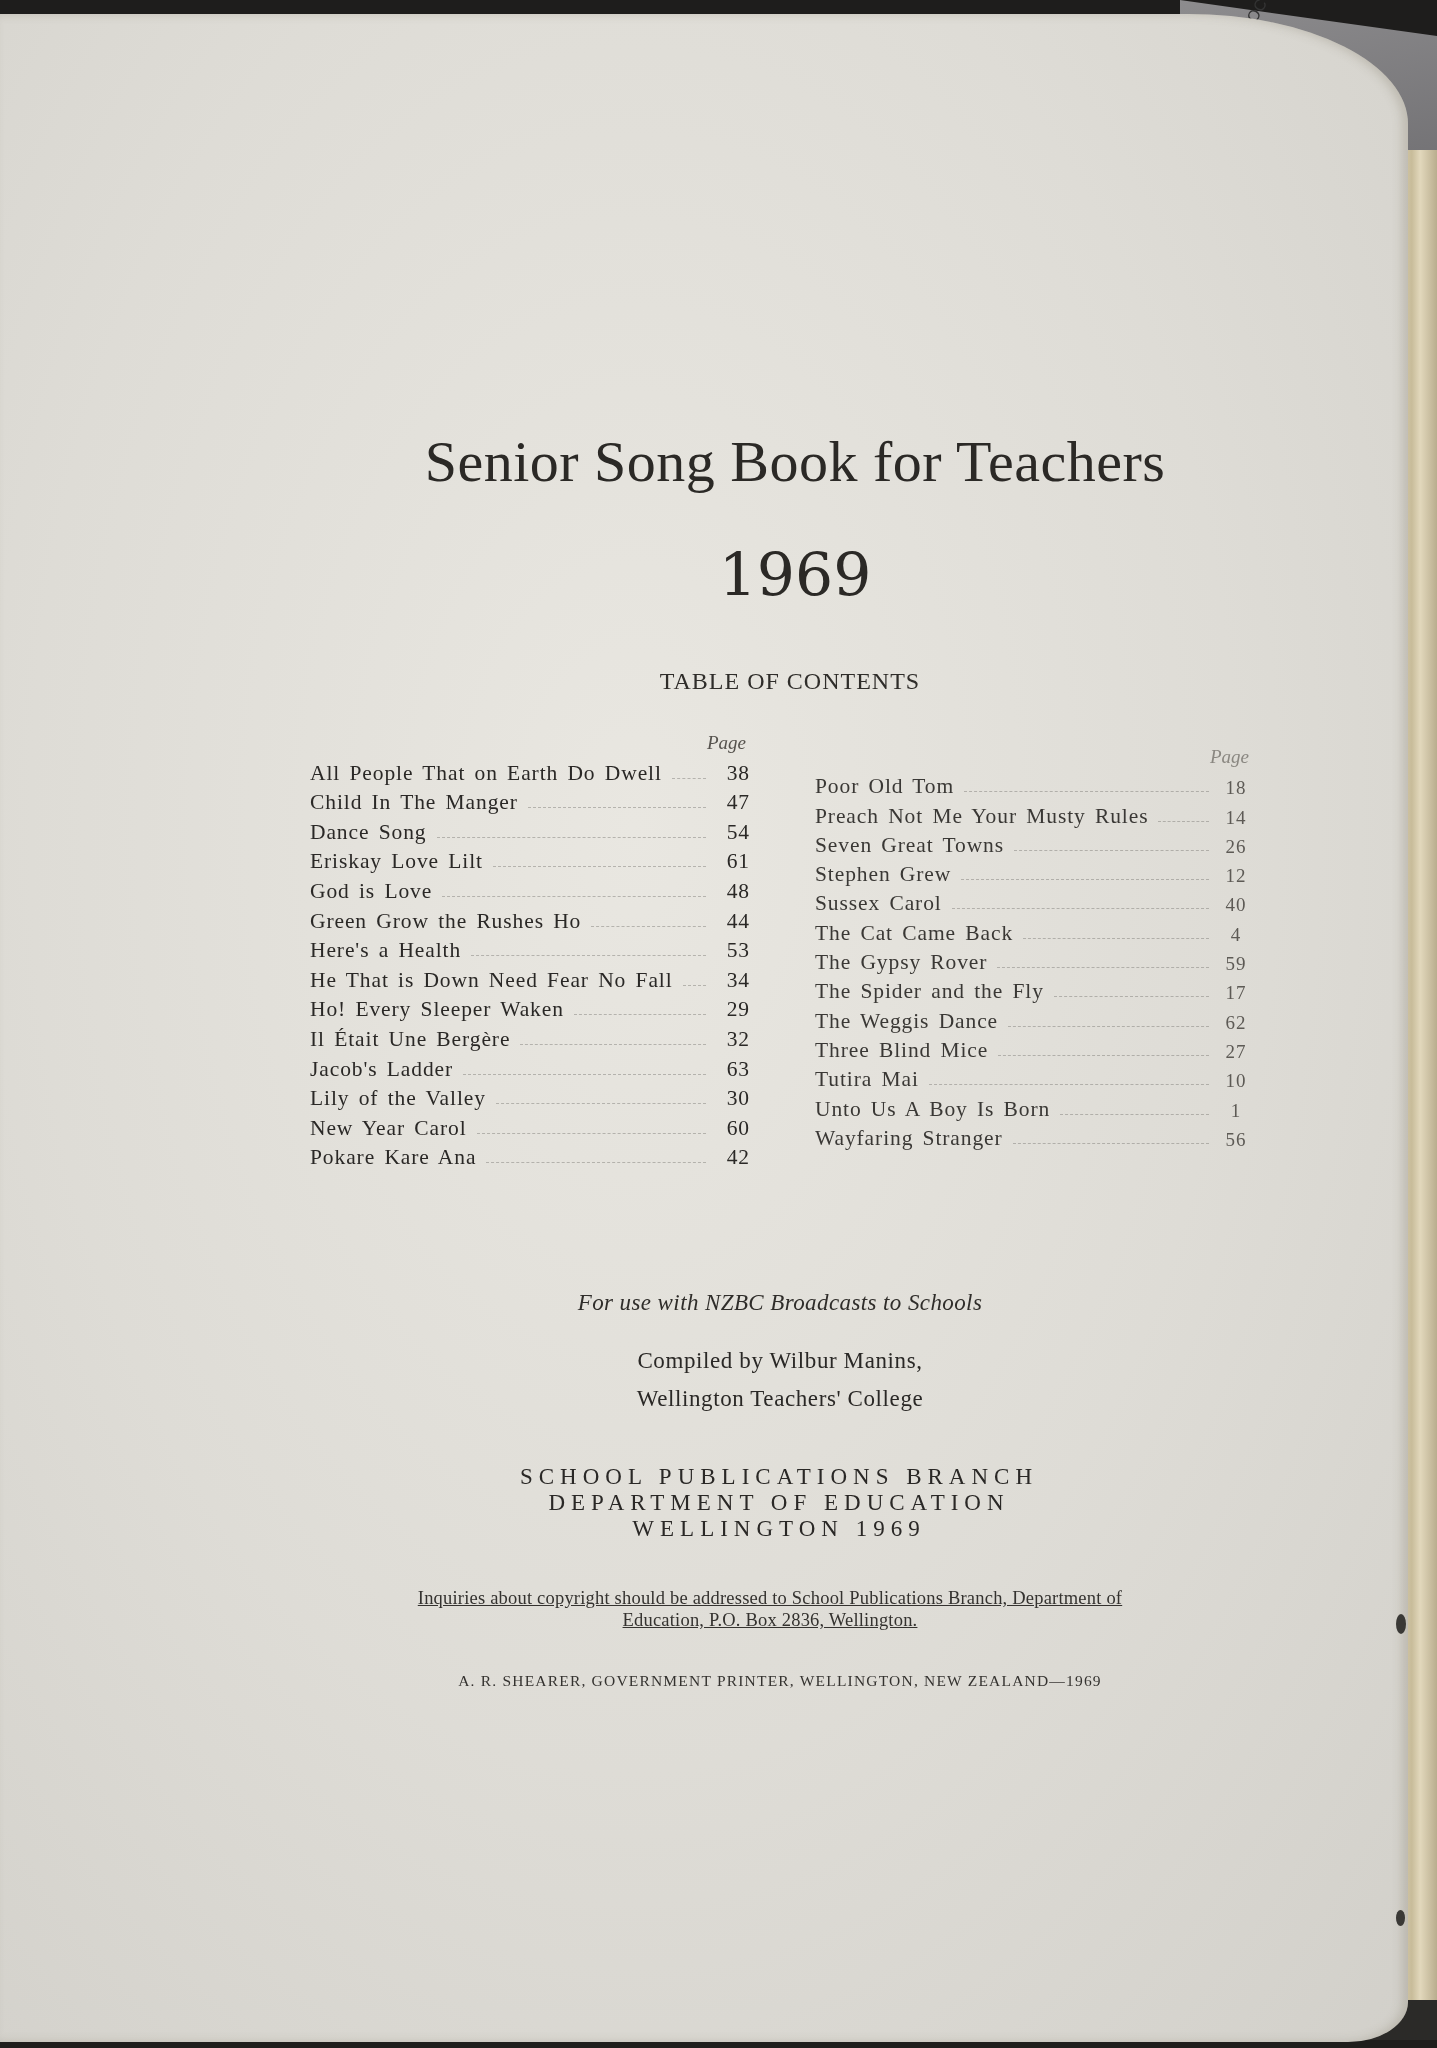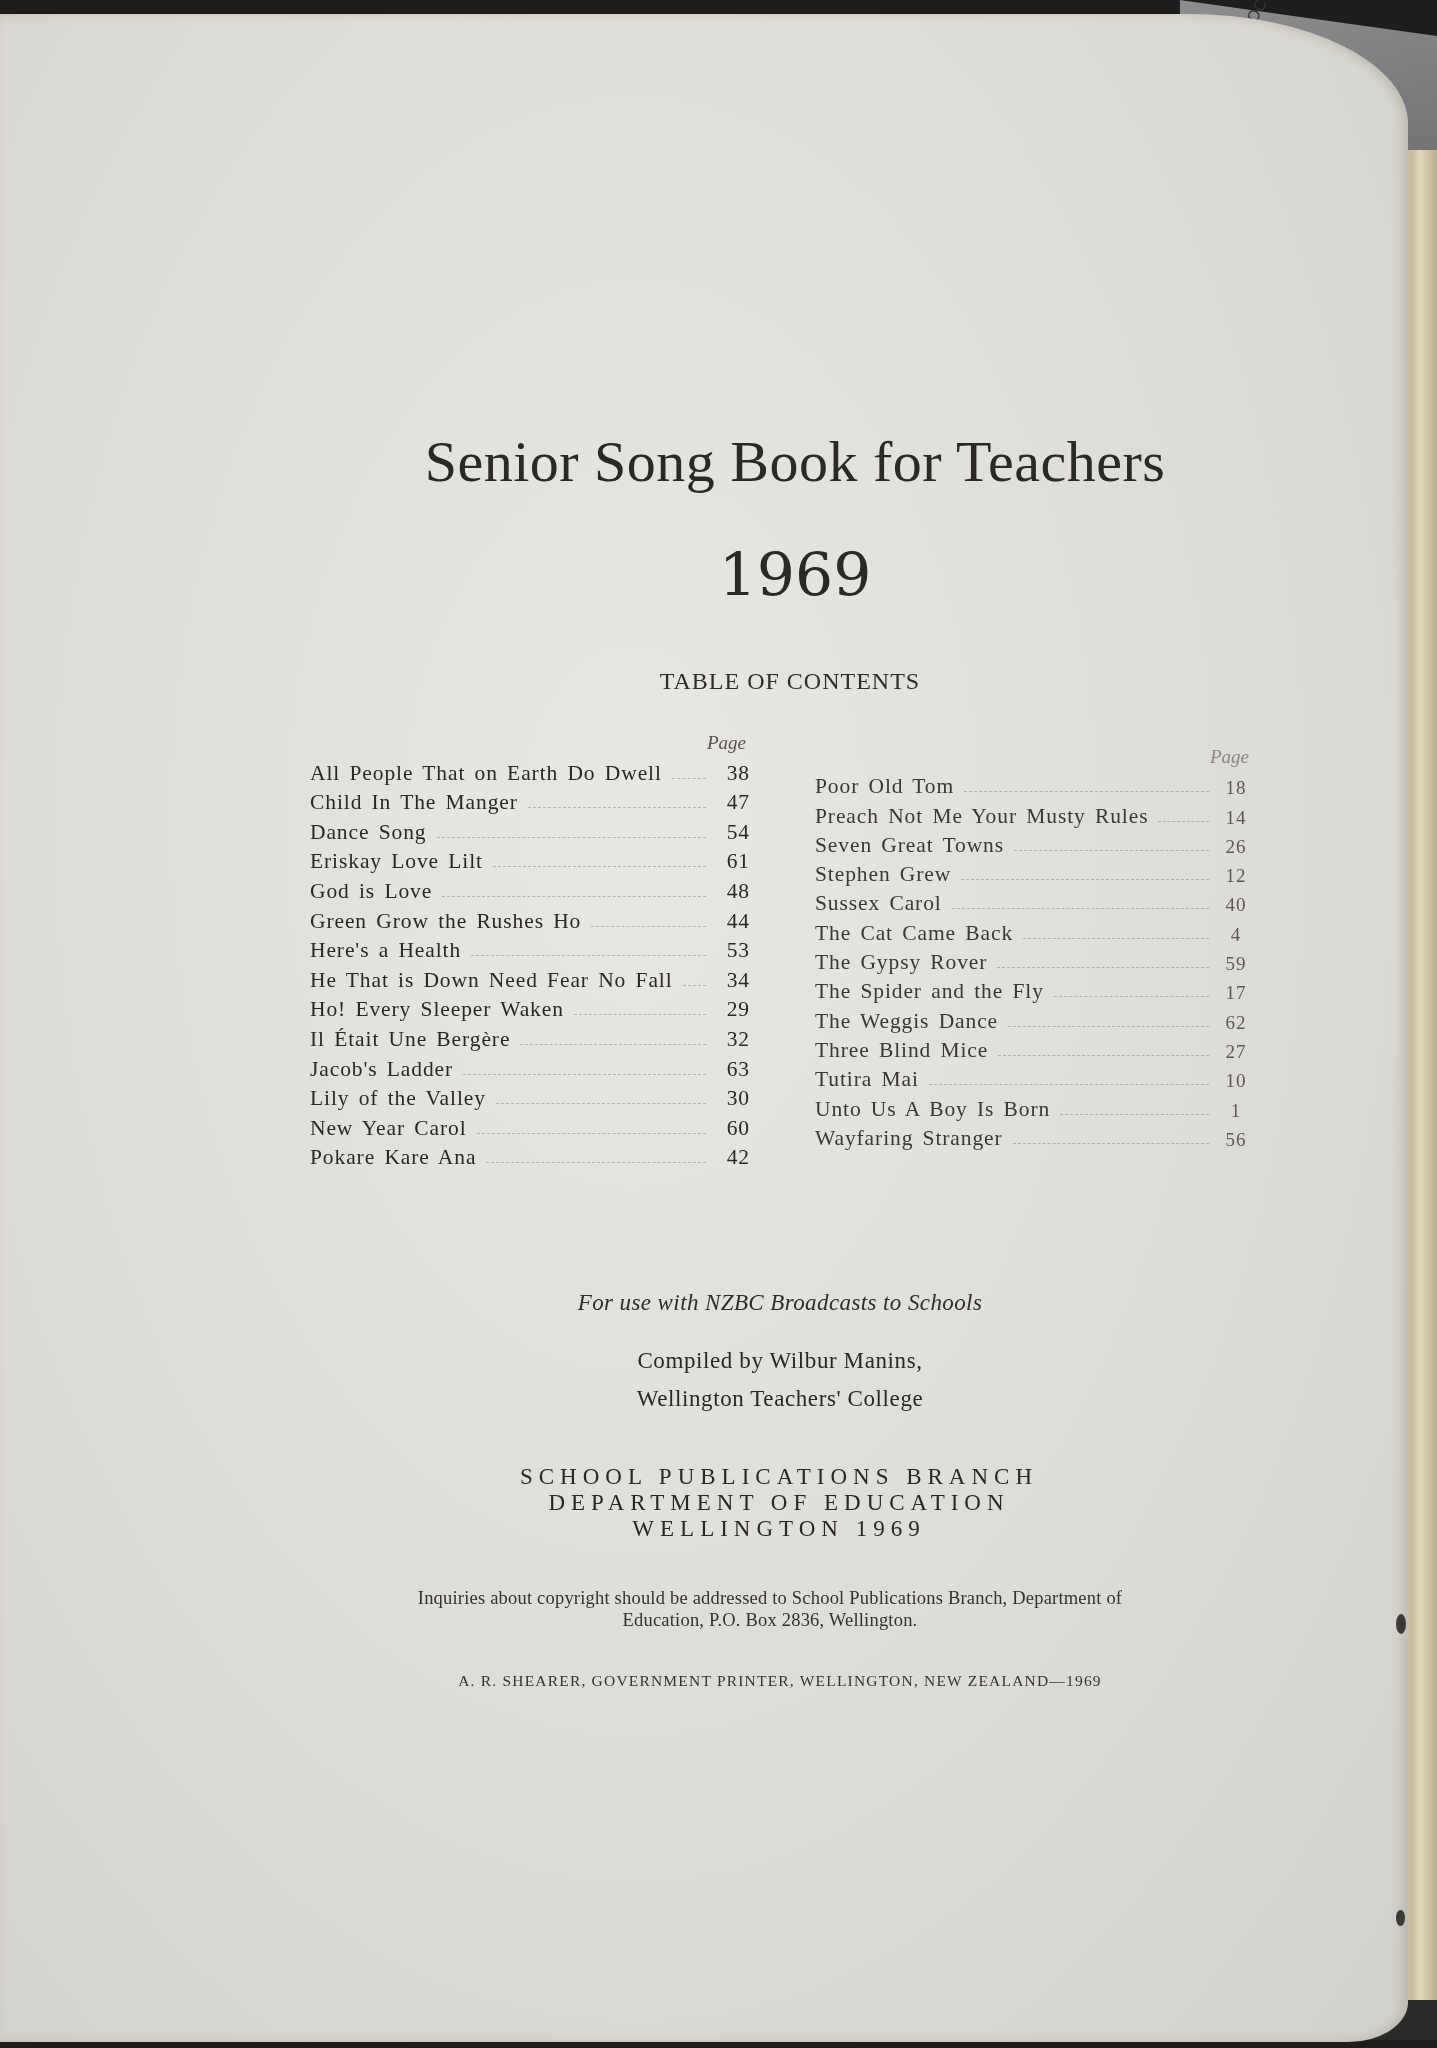--- a/index.html
+++ b/index.html
@@ -79,21 +79,21 @@
     .compiled {
       position: absolute; left: 0; width: 1560px; top: 1342px; text-align: center;
       font-size: 23px; line-height: 38px; color: #2a2826; letter-spacing: 0.6px;
     }
     .publisher {
       position: absolute; left: 0; width: 1558px; top: 1464px; text-align: center;
       font-size: 23px; line-height: 26px; letter-spacing: 6px; color: #2a2826;
     }
     .inquiries {
       position: absolute; left: 300px; width: 940px; top: 1587px; text-align: center;
-      font-size: 18.5px; line-height: 22px; color: #34322f; letter-spacing: 0.2px;
+      font-size: 18.5px; line-height: 22px; color: #34322f; letter-spacing: 0.2px; text-decoration: underline;
     }
     .printer {
       position: absolute; left: 0; width: 1560px; top: 1672px; text-align: center;
       font-size: 15.5px; letter-spacing: 1.2px; color: #34322f;
     }
   </style>
 </head>
 <body>
 
 <div class="bg-dark-top"></div>

